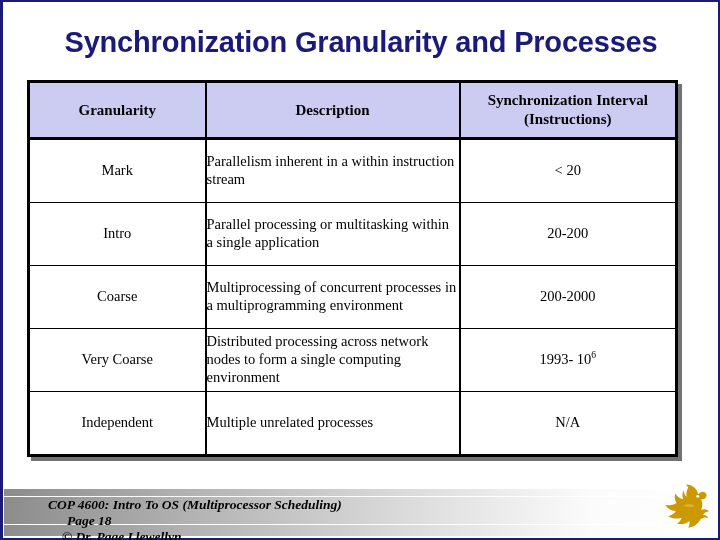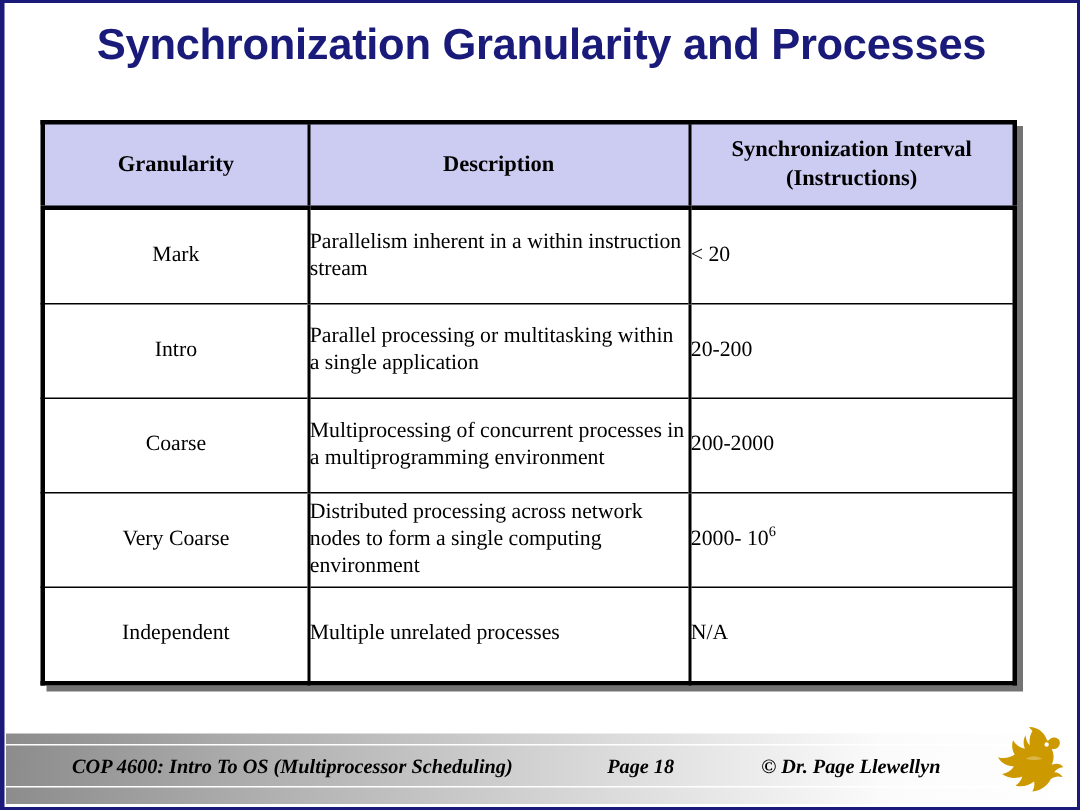--- a/index.html
+++ b/index.html
@@ -24,21 +24,21 @@
     border-left: 3px solid #1a1a7a;
     border-right: 2px solid #1a1a7a;
     border-top: 2px solid #1a1a7a;
     border-bottom: 2px solid #1a1a7a;
   }
 
   
   #title {
     position: absolute;
     left: 0;
-    top: 12px;
+    top: 24px;
     width: 716px;
     text-align: center;
     font-family: "Liberation Sans", "DejaVu Sans", sans-serif;
     font-size: 29px;
     font-weight: bold;
     color: #1a1a7a;
     letter-spacing: -0.2px;
     white-space: nowrap;
   }
 
@@ -92,21 +92,21 @@
   }
   td.cat {
     text-align: center;
     padding: 4px 6px;
   }
   td.desc {
     text-align: left;
     padding: 5px 8px 5px 9px;
   }
   td.ival {
-    text-align: left;
+    text-align: center;
     padding: 4px 6px;
   }
   td.ival sup {
     font-size: 0.66em;
     vertical-align: super;
     line-height: 0;
   }
 
   
   #footer {
@@ -126,27 +126,27 @@
   #fbar-main   { top: 8px;  height: 27px; }
   #fbar-bottom { top: 36px; height: 11px; }
 
   #footer-text {
     position: absolute;
     top: 8px;
     left: 0;
     width: 640px;
     height: 27px;
     display: flex;
-    align-items: center;
     font-family: "Liberation Serif", "DejaVu Serif", serif;
     font-style: italic;
     font-weight: bold;
     font-size: 13.5px;
     color: #000000;
     white-space: nowrap;
+    flex-direction: column;
   }
   #footer-course { margin-left: 44px; }
   #footer-page   { margin-left: 63px; }
   #footer-credit { margin-left: 58px; }
 
   
   #logo {
     position: absolute;
     right: 4px;
     bottom: 2px;
@@ -195,21 +195,21 @@
           <td class="ival"><span>20-200</span><sup></sup></td>
         </tr>
         <tr>
           <td class="cat">Coarse</td>
           <td class="desc">Multiprocessing of concurrent processes in a multiprogramming environment</td>
           <td class="ival"><span>200-2000</span><sup></sup></td>
         </tr>
         <tr>
           <td class="cat">Very Coarse</td>
           <td class="desc">Distributed processing across network nodes to form a single computing environment</td>
-          <td class="ival"><span>2000- 10</span><sup>6</sup></td>
+          <td class="ival"><span>1993- 10</span><sup>6</sup></td>
         </tr>
         <tr>
           <td class="cat">Independent</td>
           <td class="desc">Multiple unrelated processes</td>
           <td class="ival"><span>N/A</span><sup></sup></td>
         </tr>
       </tbody>
     </table>
   </div>
 

